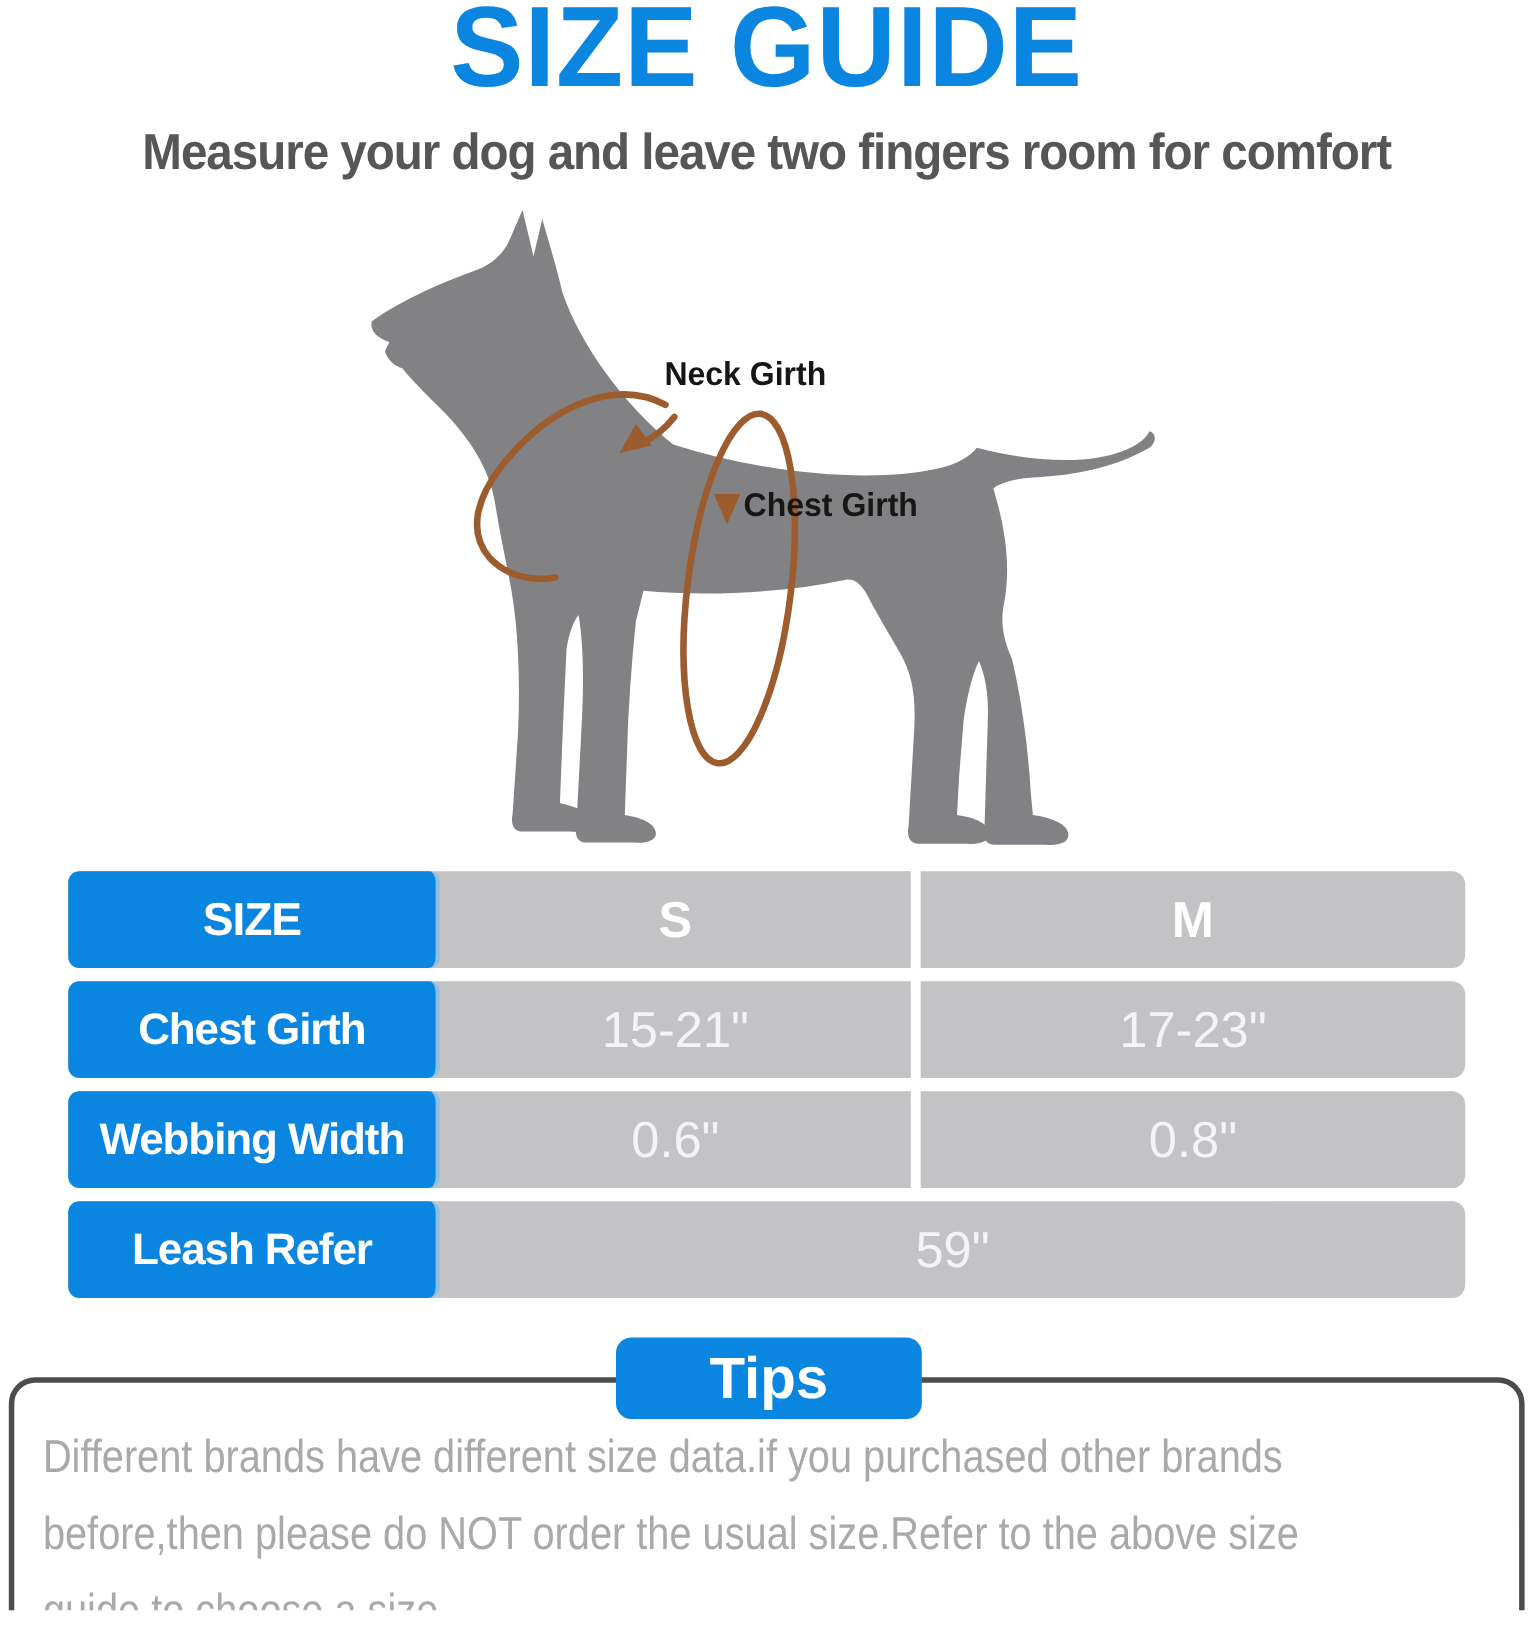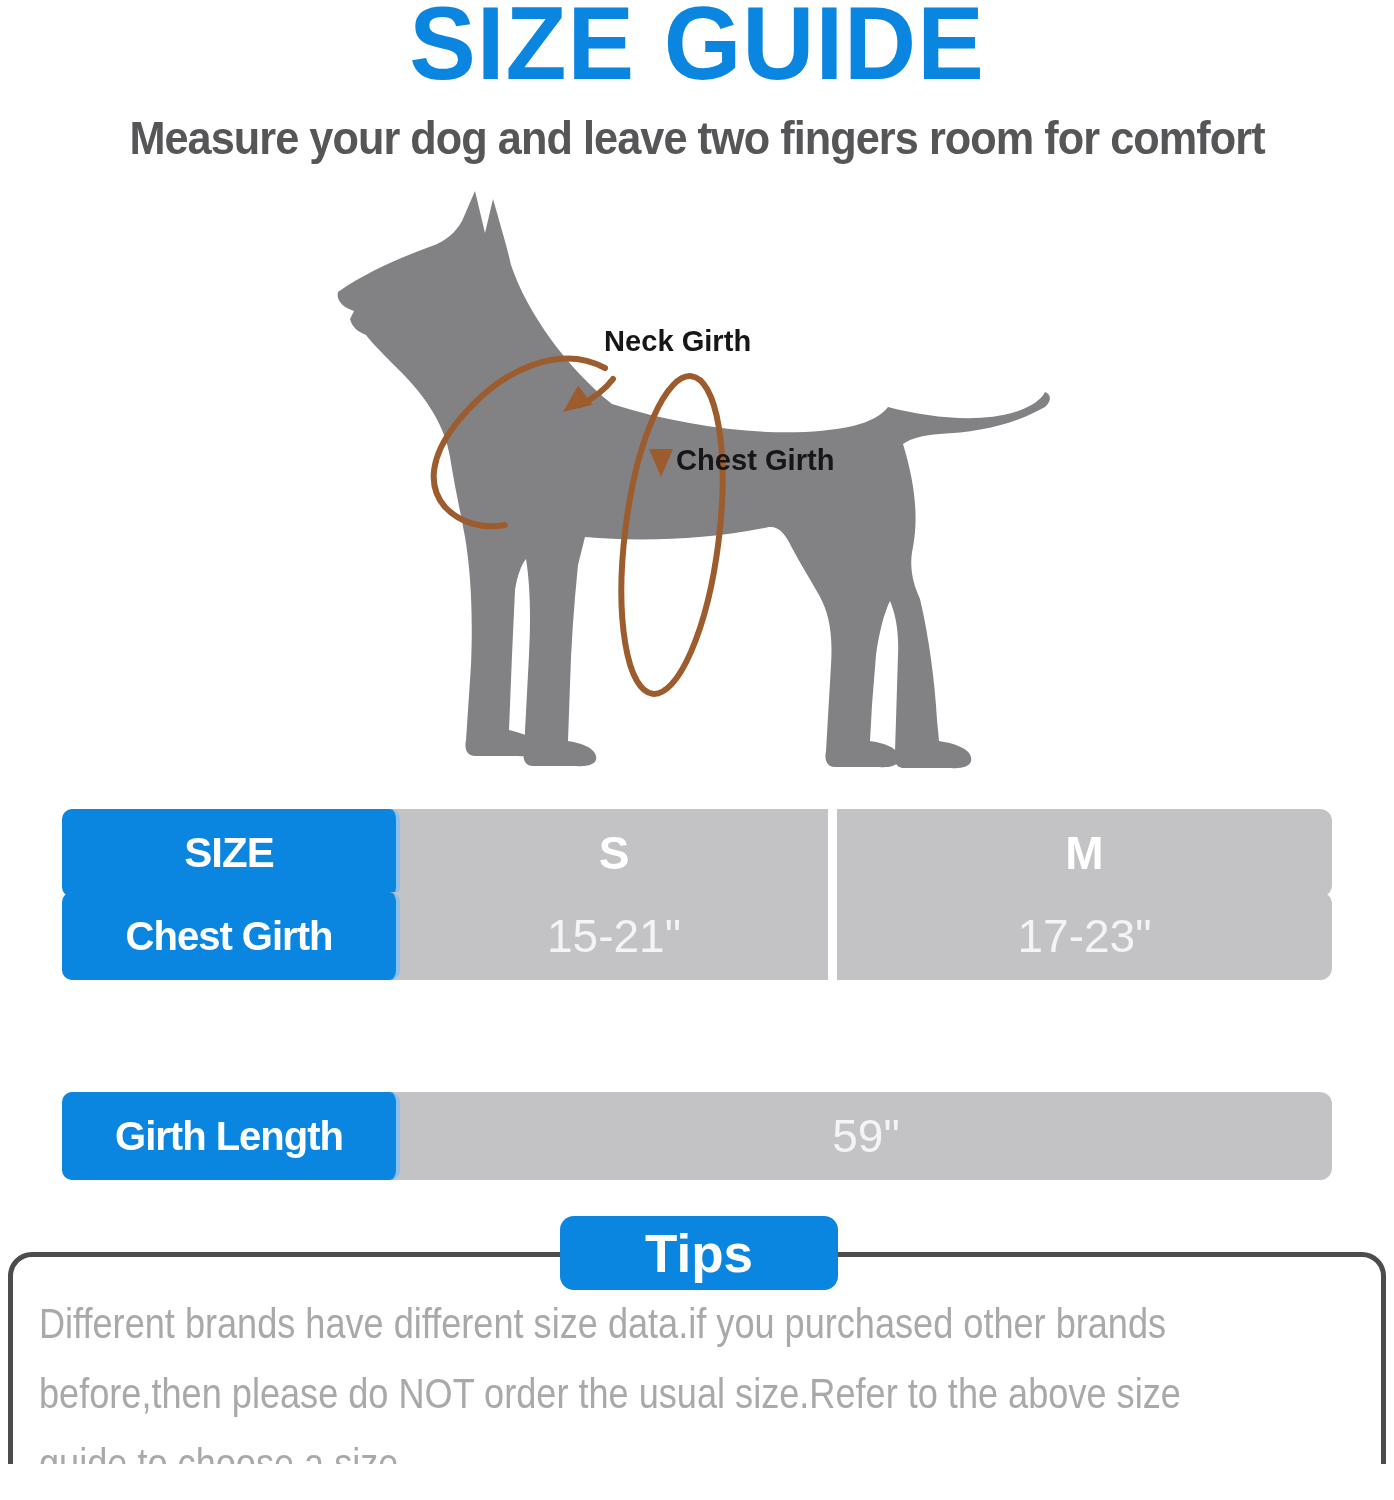--- a/index.html
+++ b/index.html
@@ -38,21 +38,21 @@
   .trow .col-divider{position:absolute;left:766px;top:-1px;bottom:-1px;width:9px;background:#ffffff;}
   .trow .val{
     position:absolute;top:0;bottom:0;display:flex;align-items:center;justify-content:center;
     color:#f4f3f5;font-size:46px;font-weight:normal;
   }
   .trow .val-s{left:338px;width:428px;}
   .trow .val-m{left:775px;right:0;}
   .trow .val-span{left:338px;right:0;}
   .trow.header .val{font-weight:bold;color:#ffffff;}
   .trow.header .label-cell{font-size:42px;}
-  .row-1{top:809px;} .row-2{top:892px;} .row-3{top:992px;} .row-4{top:1092px;}
+  .row-1{top:792px;} .row-2{top:892px;} .row-3{top:992px;} .row-4{top:1092px;}
   
   .tips-box{
     position:absolute;left:8px;top:1252px;width:1378px;height:238px;box-sizing:border-box;
     border:5px solid #4c4c4c;border-radius:24px;background:#ffffff;z-index:1;text-decoration:underline;
   }
   .tips-badge{
     position:absolute;left:560px;top:1216px;width:278px;height:74px;background:#0a86e1;
     border-radius:14px;z-index:2;display:flex;align-items:center;justify-content:center;
     color:#ffffff;font-size:53px;font-weight:bold;
   }
@@ -149,24 +149,31 @@
   </div>
 
   <div class="trow row-2">
     <div class="bar"></div>
     <div class="col-divider"></div>
     <div class="label-cell">Chest Girth</div>
     <div class="val val-s">15-21"</div>
     <div class="val val-m">17-23"</div>
   </div>
 
+  <div class="trow row-3">
+    <div class="bar"></div>
+    <div class="col-divider"></div>
+    <div class="label-cell">Webbing Width</div>
+    <div class="val val-s">0.6"</div>
+    <div class="val val-m">0.8"</div>
+  </div>
 
   <div class="trow row-4">
     <div class="bar"></div>
-    <div class="label-cell">Girth Length</div>
+    <div class="label-cell">Leash Refer</div>
     <div class="val val-span">59"</div>
   </div>
 
   <div class="tips-box">
     <div class="tips-text">
       <div class="tips-line">Different brands have different size data.if you purchased other brands</div>
       <div class="tips-line">before,then please do NOT order the usual size.Refer to the above size</div>
       <div class="tips-line">guide to choose a size.</div>
     </div>
   </div>

